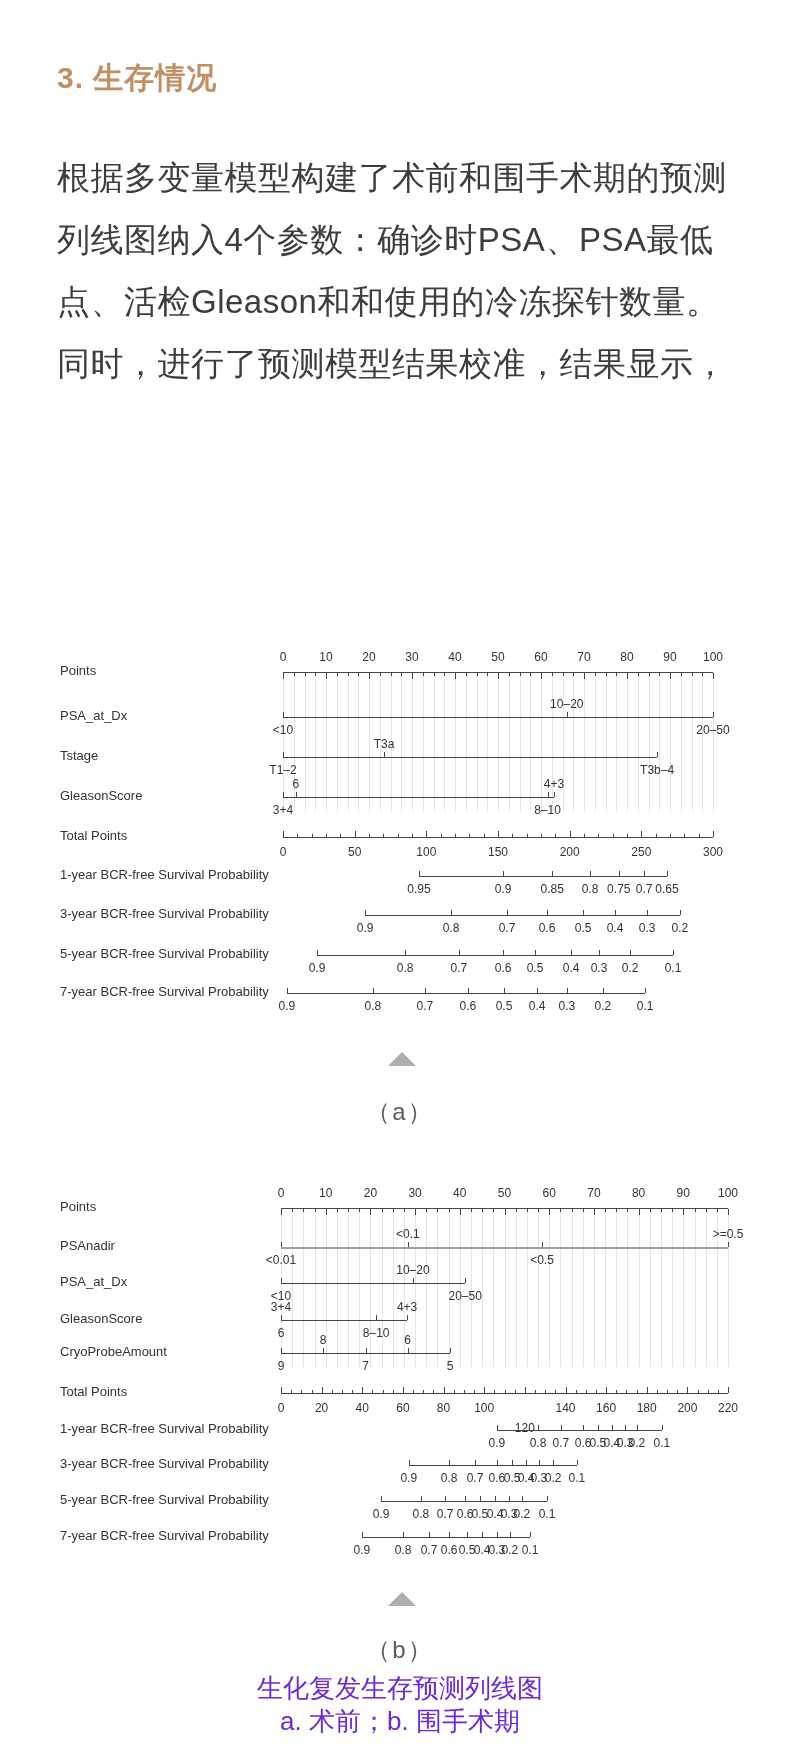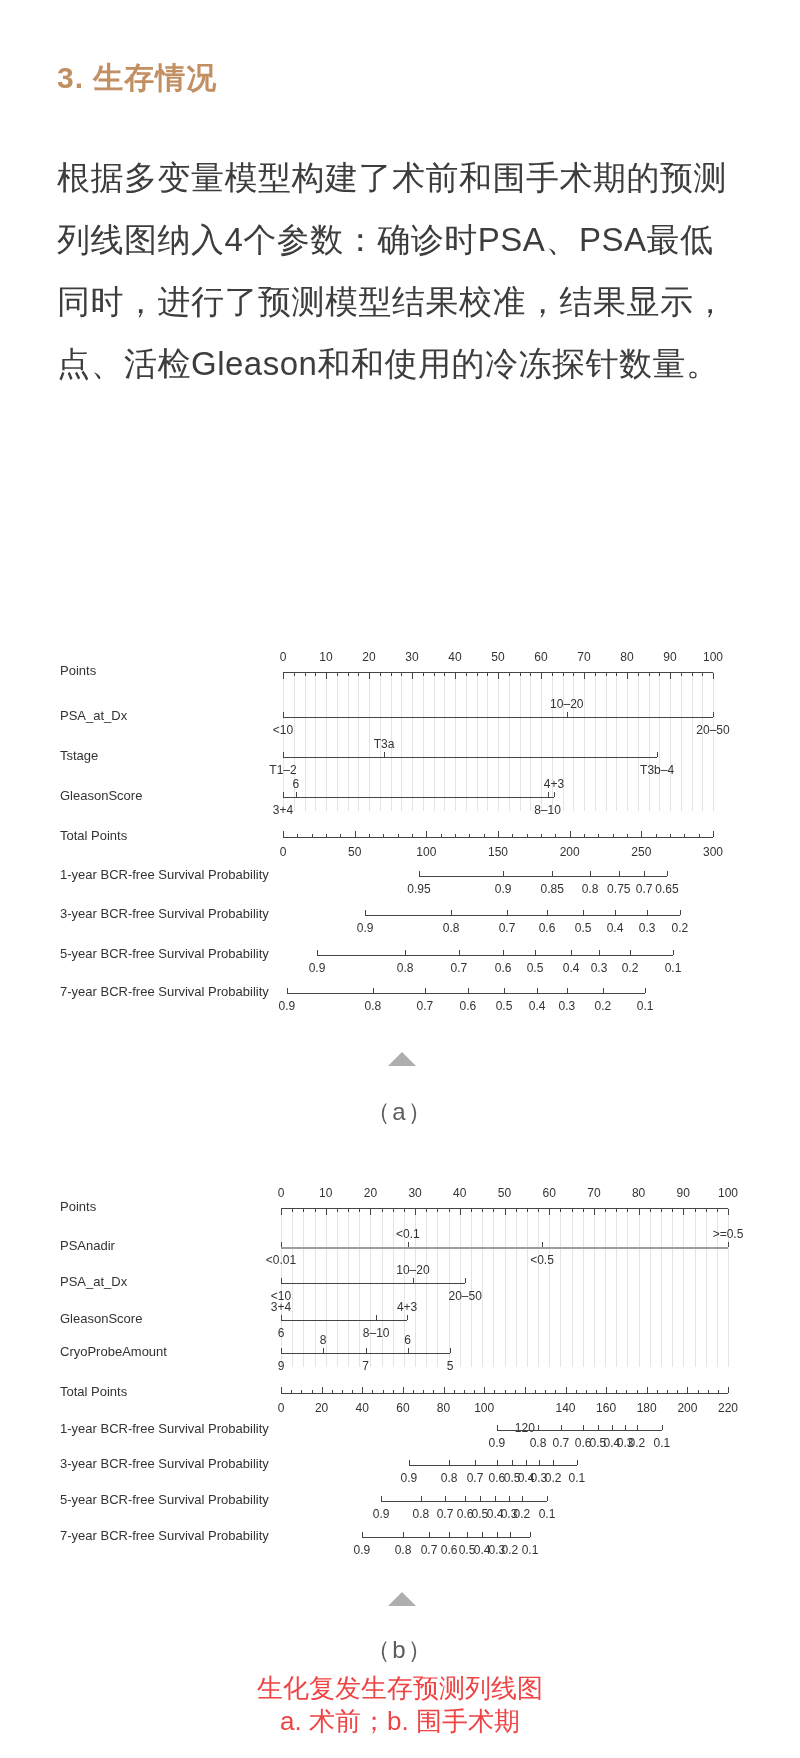--- a/index.html
+++ b/index.html
@@ -13,39 +13,39 @@
   .pline{font-size:33px;line-height:62px;color:#3d3d3d;letter-spacing:.5px;white-space:nowrap;}
   .chart{position:absolute;left:0;width:800px;}
   .grid{position:absolute;width:1px;background:#e4e4e4;}
   .rowlabel{position:absolute;left:60px;font-size:13px;color:#333;white-space:nowrap;}
   .nline{position:absolute;height:1px;background:#454545;}
   .nline.gray{height:2px;background:#9e9e9e;}
   .ntick{position:absolute;width:1px;background:#454545;}
   .nlab{position:absolute;transform:translateX(-50%);font-size:12px;color:#333;white-space:nowrap;}
   .tri{position:absolute;left:388px;width:0;height:0;border-left:14px solid transparent;
     border-right:14px solid transparent;border-bottom:14px solid #aeaeae;}
-  .cap{position:absolute;left:0;width:800px;text-align:center;color:#ef4444;}
+  .cap{position:absolute;left:0;width:800px;text-align:center;color:#6d28d9;}
   .capletter{font-size:24px;color:#5c5c5c;letter-spacing:2px;}
   .captitle{font-size:26px;}
   .capsub{font-size:26px;}
   #tri-a{top:1052px;} #cap-a{top:1096px;}
   #tri-b{top:1592px;} #cap-b{top:1634px;}
   #cap-title{top:1671px;} #cap-sub{top:1704px;}
 </style>
 </head>
 <body>
 
 <div>
   <h2 class="heading">3. 生存情况</h2>
 
   <div class="para">
     <div class="pline">根据多变量模型构建了术前和围手术期的预测</div>
     <div class="pline">列线图纳入4个参数：确诊时PSA、PSA最低</div>
+    <div class="pline">点、活检Gleason和和使用的冷冻探针数量。</div>
     <div class="pline">同时，进行了预测模型结果校准，结果显示，</div>
-    <div class="pline">点、活检Gleason和和使用的冷冻探针数量。</div>
   </div>
 
   <div class="chart" style="top: 650px; height: 372px;">
       <div class="grid" style="left: 283px; top: 22px; height: 139px;"></div>
       <div class="grid" style="left: 293.8px; top: 22px; height: 139px;"></div>
       <div class="grid" style="left: 304.5px; top: 22px; height: 139px;"></div>
       <div class="grid" style="left: 315.3px; top: 22px; height: 139px;"></div>
       <div class="grid" style="left: 326px; top: 22px; height: 139px;"></div>
       <div class="grid" style="left: 336.8px; top: 22px; height: 139px;"></div>
       <div class="grid" style="left: 347.5px; top: 22px; height: 139px;"></div>

